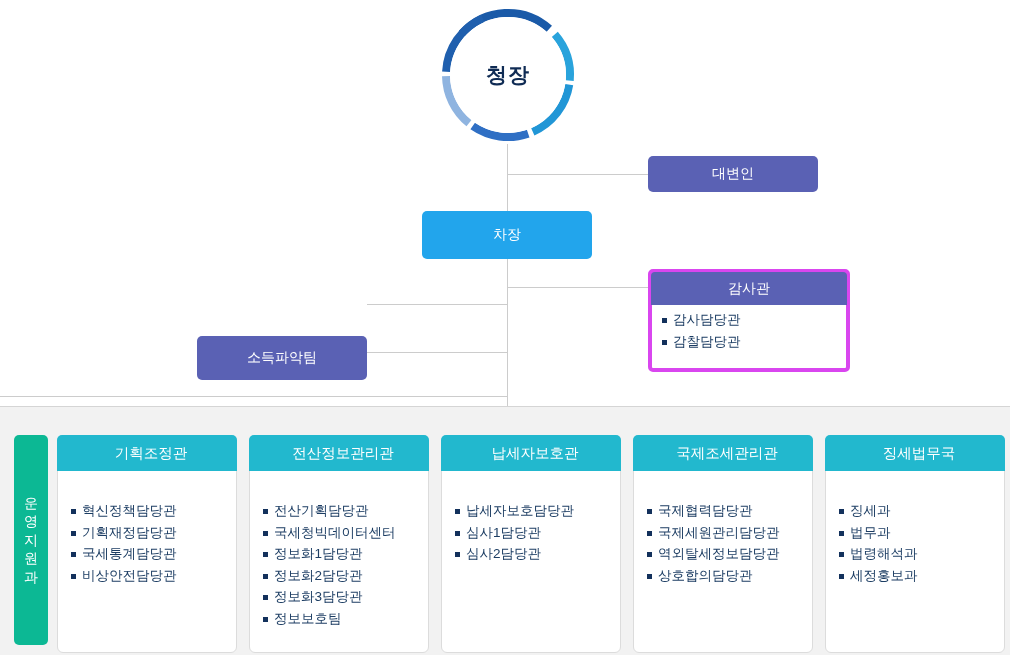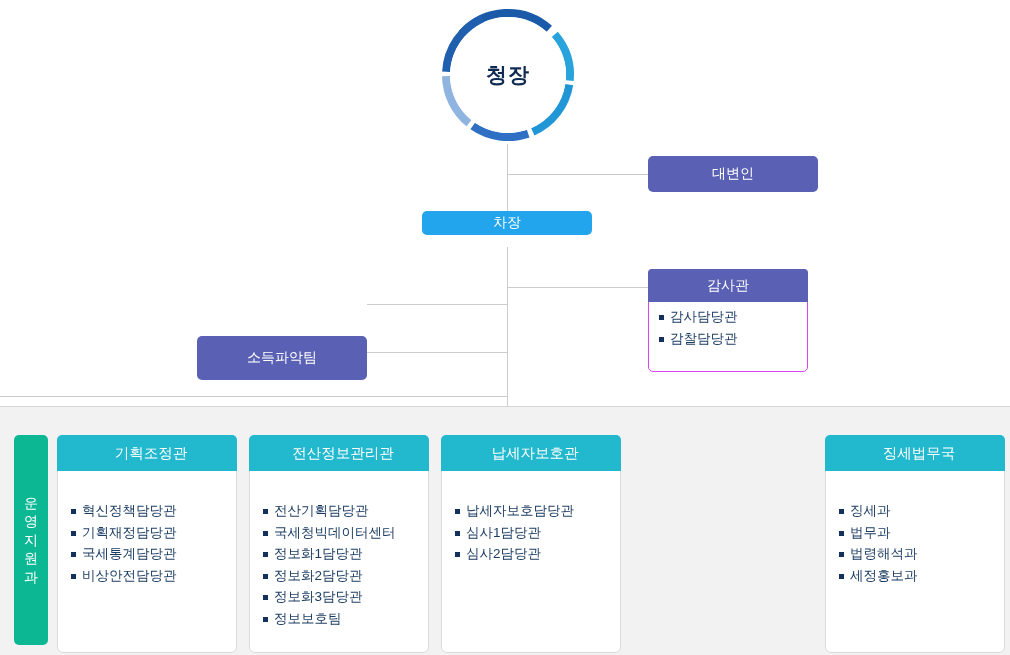--- a/index.html
+++ b/index.html
@@ -54,32 +54,32 @@
     justify-content: center;
     border-radius: 5px;
     color: #ffffff;
     font-size: 14px;
     text-align: center;
   }
   .purple { background: #5a61b4; }
   .blue   { background: #22a5ec; }
 
   #spokesperson-box { left: 648px; top: 156px; width: 170px; height: 36px; }
-  #deputy-box       { left: 422px; top: 211px; width: 170px; height: 24px; }
+  #deputy-box       { left: 422px; top: 211px; width: 170px; height: 48px; }
   #covid-box        { left: 197px; top: 288px; width: 170px; height: 32px;
                       font-size: 13px; }
   #income-box       { left: 197px; top: 336px; width: 170px; height: 44px; }
 
   
   #audit-card {
     position: absolute;
     left: 648px; top: 269px;
-    width: 160px; height: 103px;
+    width: 202px; height: 103px;
     background: #ffffff;
-    border: 1px solid #d946ef;
+    border: 4px solid #d946ef;
     border-radius: 5px;
   }
   #audit-card .card-head {
     height: 33px;
     background: #5a61b4;
     color: #ffffff;
     font-size: 14px;
     display: flex;
     align-items: center;
     justify-content: center;
@@ -280,20 +280,41 @@
           <span class="bullet"></span>
           <span>심사1담당관</span>
         </div>
         <div class="org-item">
           <span class="bullet"></span>
           <span>심사2담당관</span>
         </div>
       </div>
     </div>
 
+    <div id="dept-col-3" class="dept-col">
+      <div class="dept-head">국제조세관리관</div>
+      <div class="dept-body">
+        <div class="org-item">
+          <span class="bullet"></span>
+          <span>국제협력담당관</span>
+        </div>
+        <div class="org-item">
+          <span class="bullet"></span>
+          <span>국제세원관리담당관</span>
+        </div>
+        <div class="org-item">
+          <span class="bullet"></span>
+          <span>역외탈세정보담당관</span>
+        </div>
+        <div class="org-item">
+          <span class="bullet"></span>
+          <span>상호합의담당관</span>
+        </div>
+      </div>
+    </div>
 
     <div id="dept-col-4" class="dept-col">
       <div class="dept-head">징세법무국</div>
       <div class="dept-body">
         <div class="org-item">
           <span class="bullet"></span>
           <span>징세과</span>
         </div>
         <div class="org-item">
           <span class="bullet"></span>

